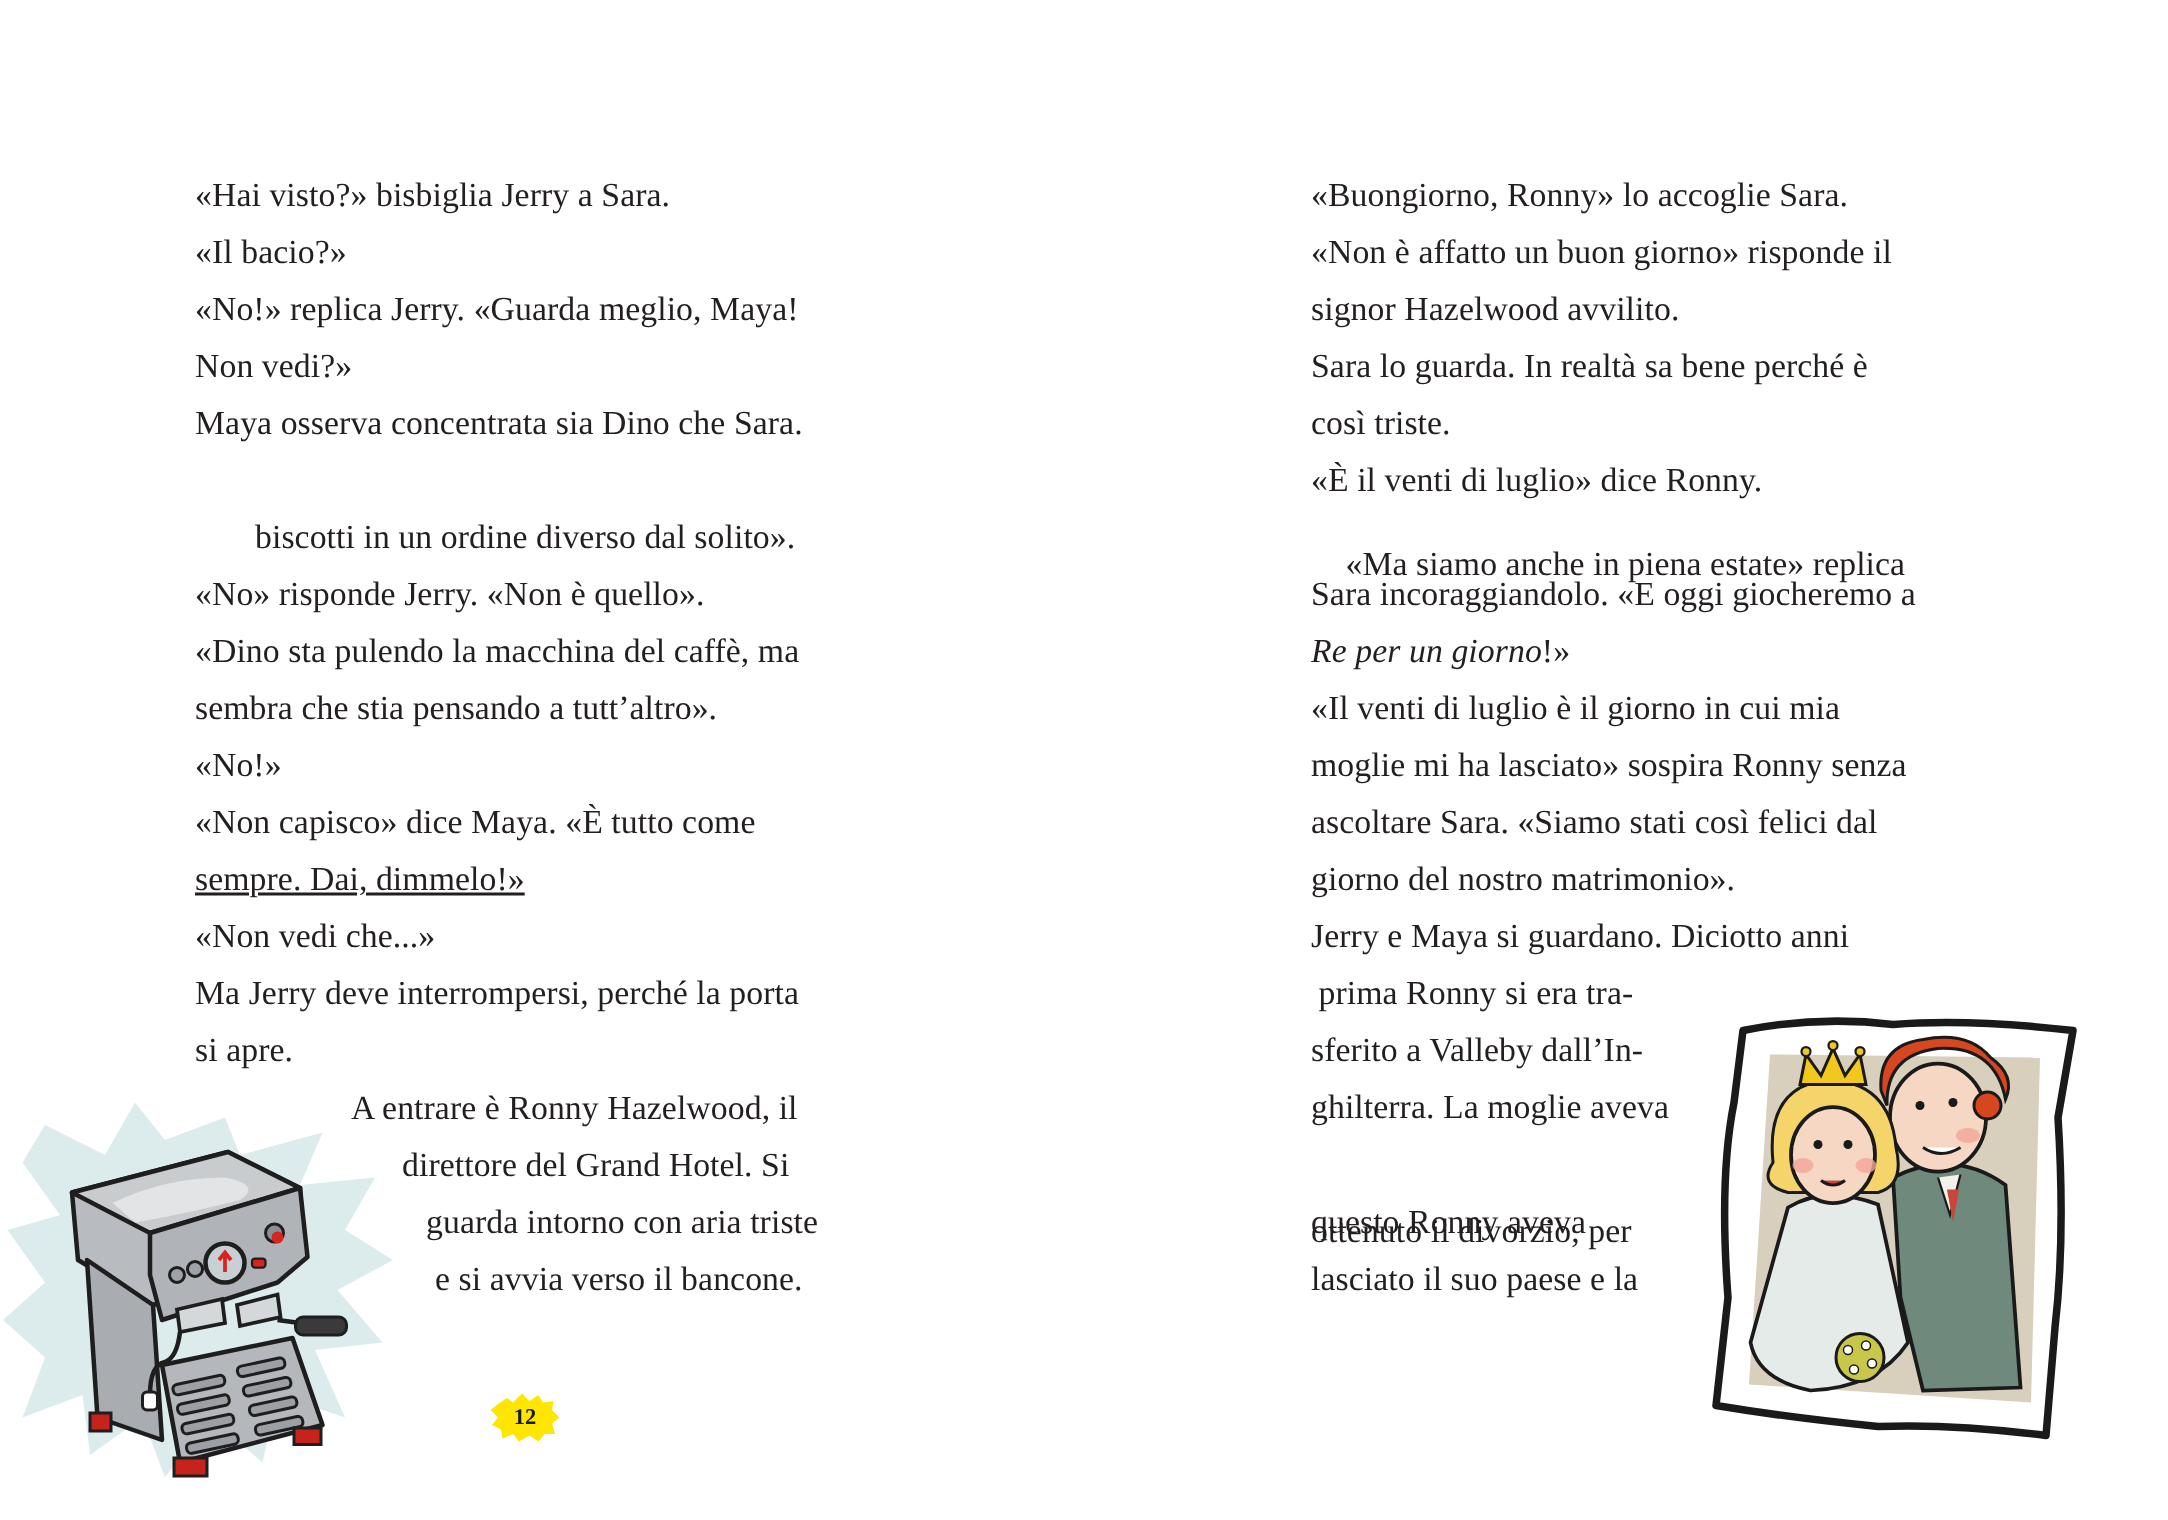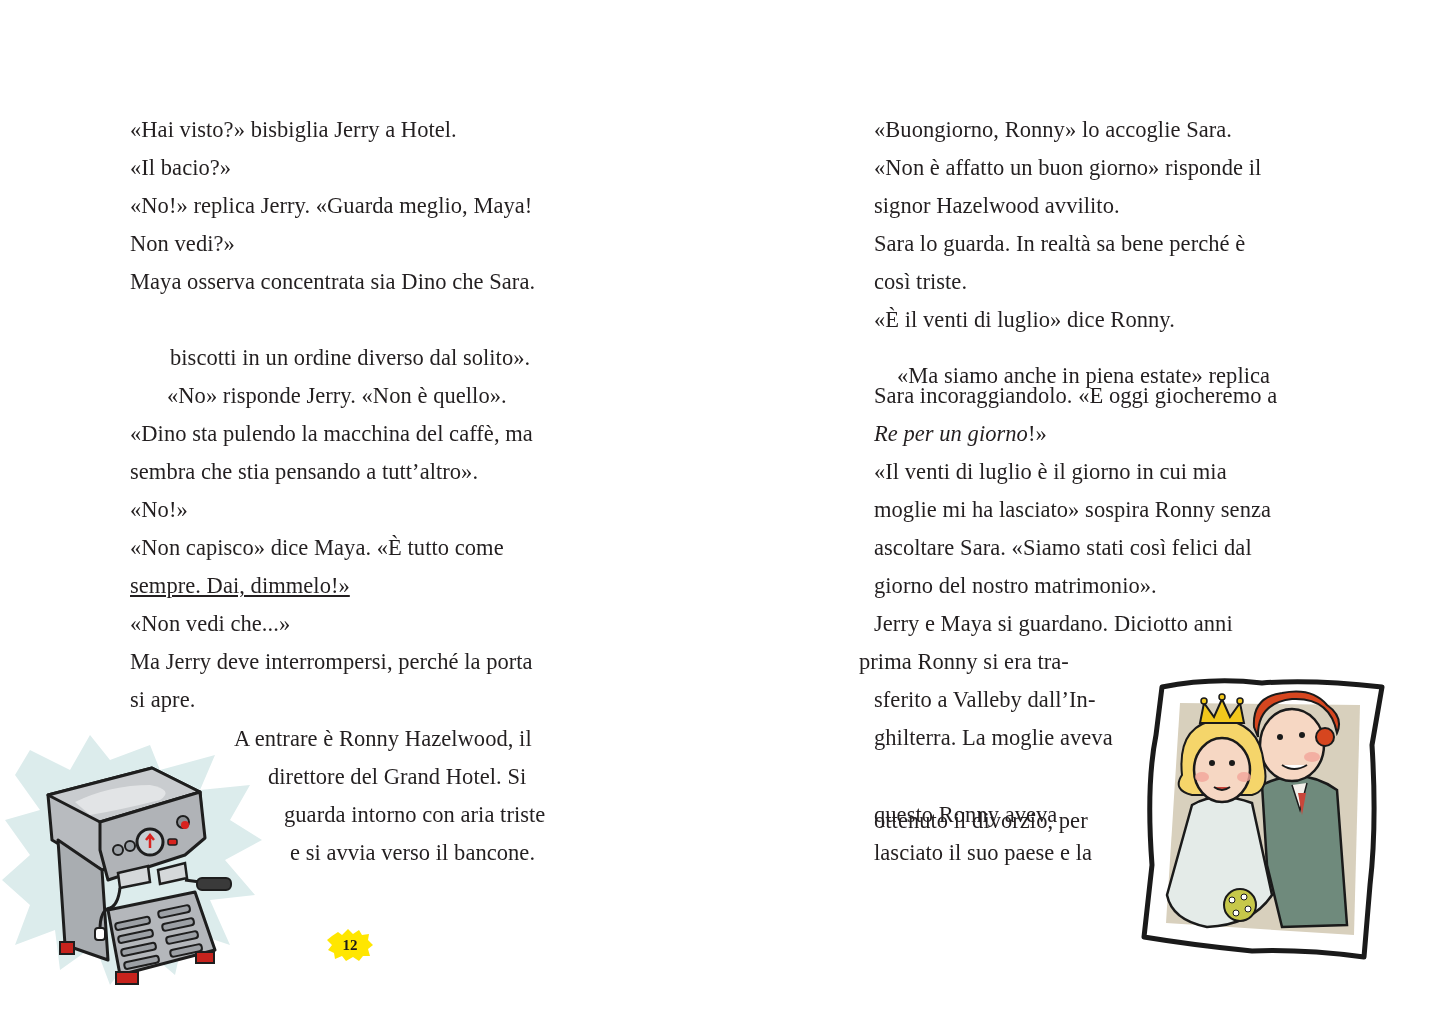--- a/index.html
+++ b/index.html
@@ -58,27 +58,27 @@
       font-weight: bold;
       color: #1a1a1a;
     }
   </style>
 </head>
 <body>
 
 <div class="spread">
 
   <div class="page page-left">
-    <div class="line" style="left:130px;top:111px;">«Hai visto?» bisbiglia Jerry a Hotel.</div>
+    <div class="line" style="left:130px;top:111px;">«Hai visto?» bisbiglia Jerry a Sara.</div>
     <div class="line" style="left:130px;top:149px;">«Il bacio?»</div>
     <div class="line" style="left:130px;top:187px;">«No!» replica Jerry. «Guarda meglio, Maya!</div>
     <div class="line" style="left:130px;top:225px;">Non vedi?»</div>
     <div class="line" style="left:130px;top:263px;">Maya osserva concentrata sia Dino che Sara.</div>
     <div class="line" style="left:130px;top:339px;margin-left:40px;">biscotti in un ordine diverso dal solito».</div>
-    <div class="line" style="left:130px;top:377px;margin-left:37px;">«No» risponde Jerry. «Non è quello».</div>
+    <div class="line" style="left:130px;top:377px;">«No» risponde Jerry. «Non è quello».</div>
     <div class="line" style="left:130px;top:415px;">«Dino sta pulendo la macchina del caffè, ma</div>
     <div class="line" style="left:130px;top:453px;">sembra che stia pensando a tutt’altro».</div>
     <div class="line" style="left:130px;top:491px;">«No!»</div>
     <div class="line" style="left:130px;top:529px;">«Non capisco» dice Maya. «È tutto come</div>
     <div class="line" style="left:130px;top:567px;text-decoration:underline;">sempre. Dai, dimmelo!»</div>
     <div class="line" style="left:130px;top:605px;">«Non vedi che...»</div>
     <div class="line" style="left:130px;top:643px;">Ma Jerry deve interrompersi, perché la porta</div>
     <div class="line" style="left:130px;top:681px;">si apre.</div>
     <div class="line" style="left:234px;top:720px;">A entrare è Ronny Hazelwood, il</div>
     <div class="line" style="left:268px;top:758px;">direttore del Grand Hotel. Si</div>
@@ -147,21 +147,21 @@
     <div class="line" style="left:152px;top:263px;">così triste.</div>
     <div class="line" style="left:152px;top:301px;">«È il venti di luglio» dice Ronny.</div>
     <div class="line" style="left:152px;top:357px;margin-left:23px;">«Ma siamo anche in piena estate» replica</div>
     <div class="line" style="left:152px;top:377px;">Sara incoraggiandolo. «E oggi giocheremo a</div>
     <div class="line" style="left:152px;top:415px;"><em>Re per un giorno</em><span>!»</span></div>
     <div class="line" style="left:152px;top:453px;">«Il venti di luglio è il giorno in cui mia</div>
     <div class="line" style="left:152px;top:491px;">moglie mi ha lasciato» sospira Ronny senza</div>
     <div class="line" style="left:152px;top:529px;">ascoltare Sara. «Siamo stati così felici dal</div>
     <div class="line" style="left:152px;top:567px;">giorno del nostro matrimonio».</div>
     <div class="line" style="left:152px;top:605px;">Jerry e Maya si guardano. Diciotto anni</div>
-    <div class="line" style="left:137px;top:643px;font-family:Liberation Serif, serif;">prima Ronny si era tra-</div>
+    <div class="line" style="left:157px;top:643px;font-family:Liberation Serif, serif;">prima Ronny si era tra-</div>
     <div class="line" style="left:152px;top:681px;">sferito a Valleby dall’In-</div>
     <div class="line" style="left:152px;top:719px;">ghilterra. La moglie aveva</div>
     <div class="line" style="left:152px;top:757px;margin-top:45px;">ottenuto il divorzio, per</div>
     <div class="line" style="left:152px;top:796px;">questo Ronny aveva</div>
     <div class="line" style="left:152px;top:834px;">lasciato il suo paese e la</div>
 
     <svg class="illus" style="left:410px;top:665px;" width="270" height="305" viewBox="0 0 270 305">
 
       <path d="M30,22 Q80,12 130,18 Q180,14 250,22 L240,80 Q245,160 238,220 L232,292 Q170,284 120,286 Q60,280 12,272 L20,200 Q14,120 24,70 Z" fill="#ffffff" stroke="#1a1a1a" stroke-width="5" stroke-linejoin="round"></path>
 

